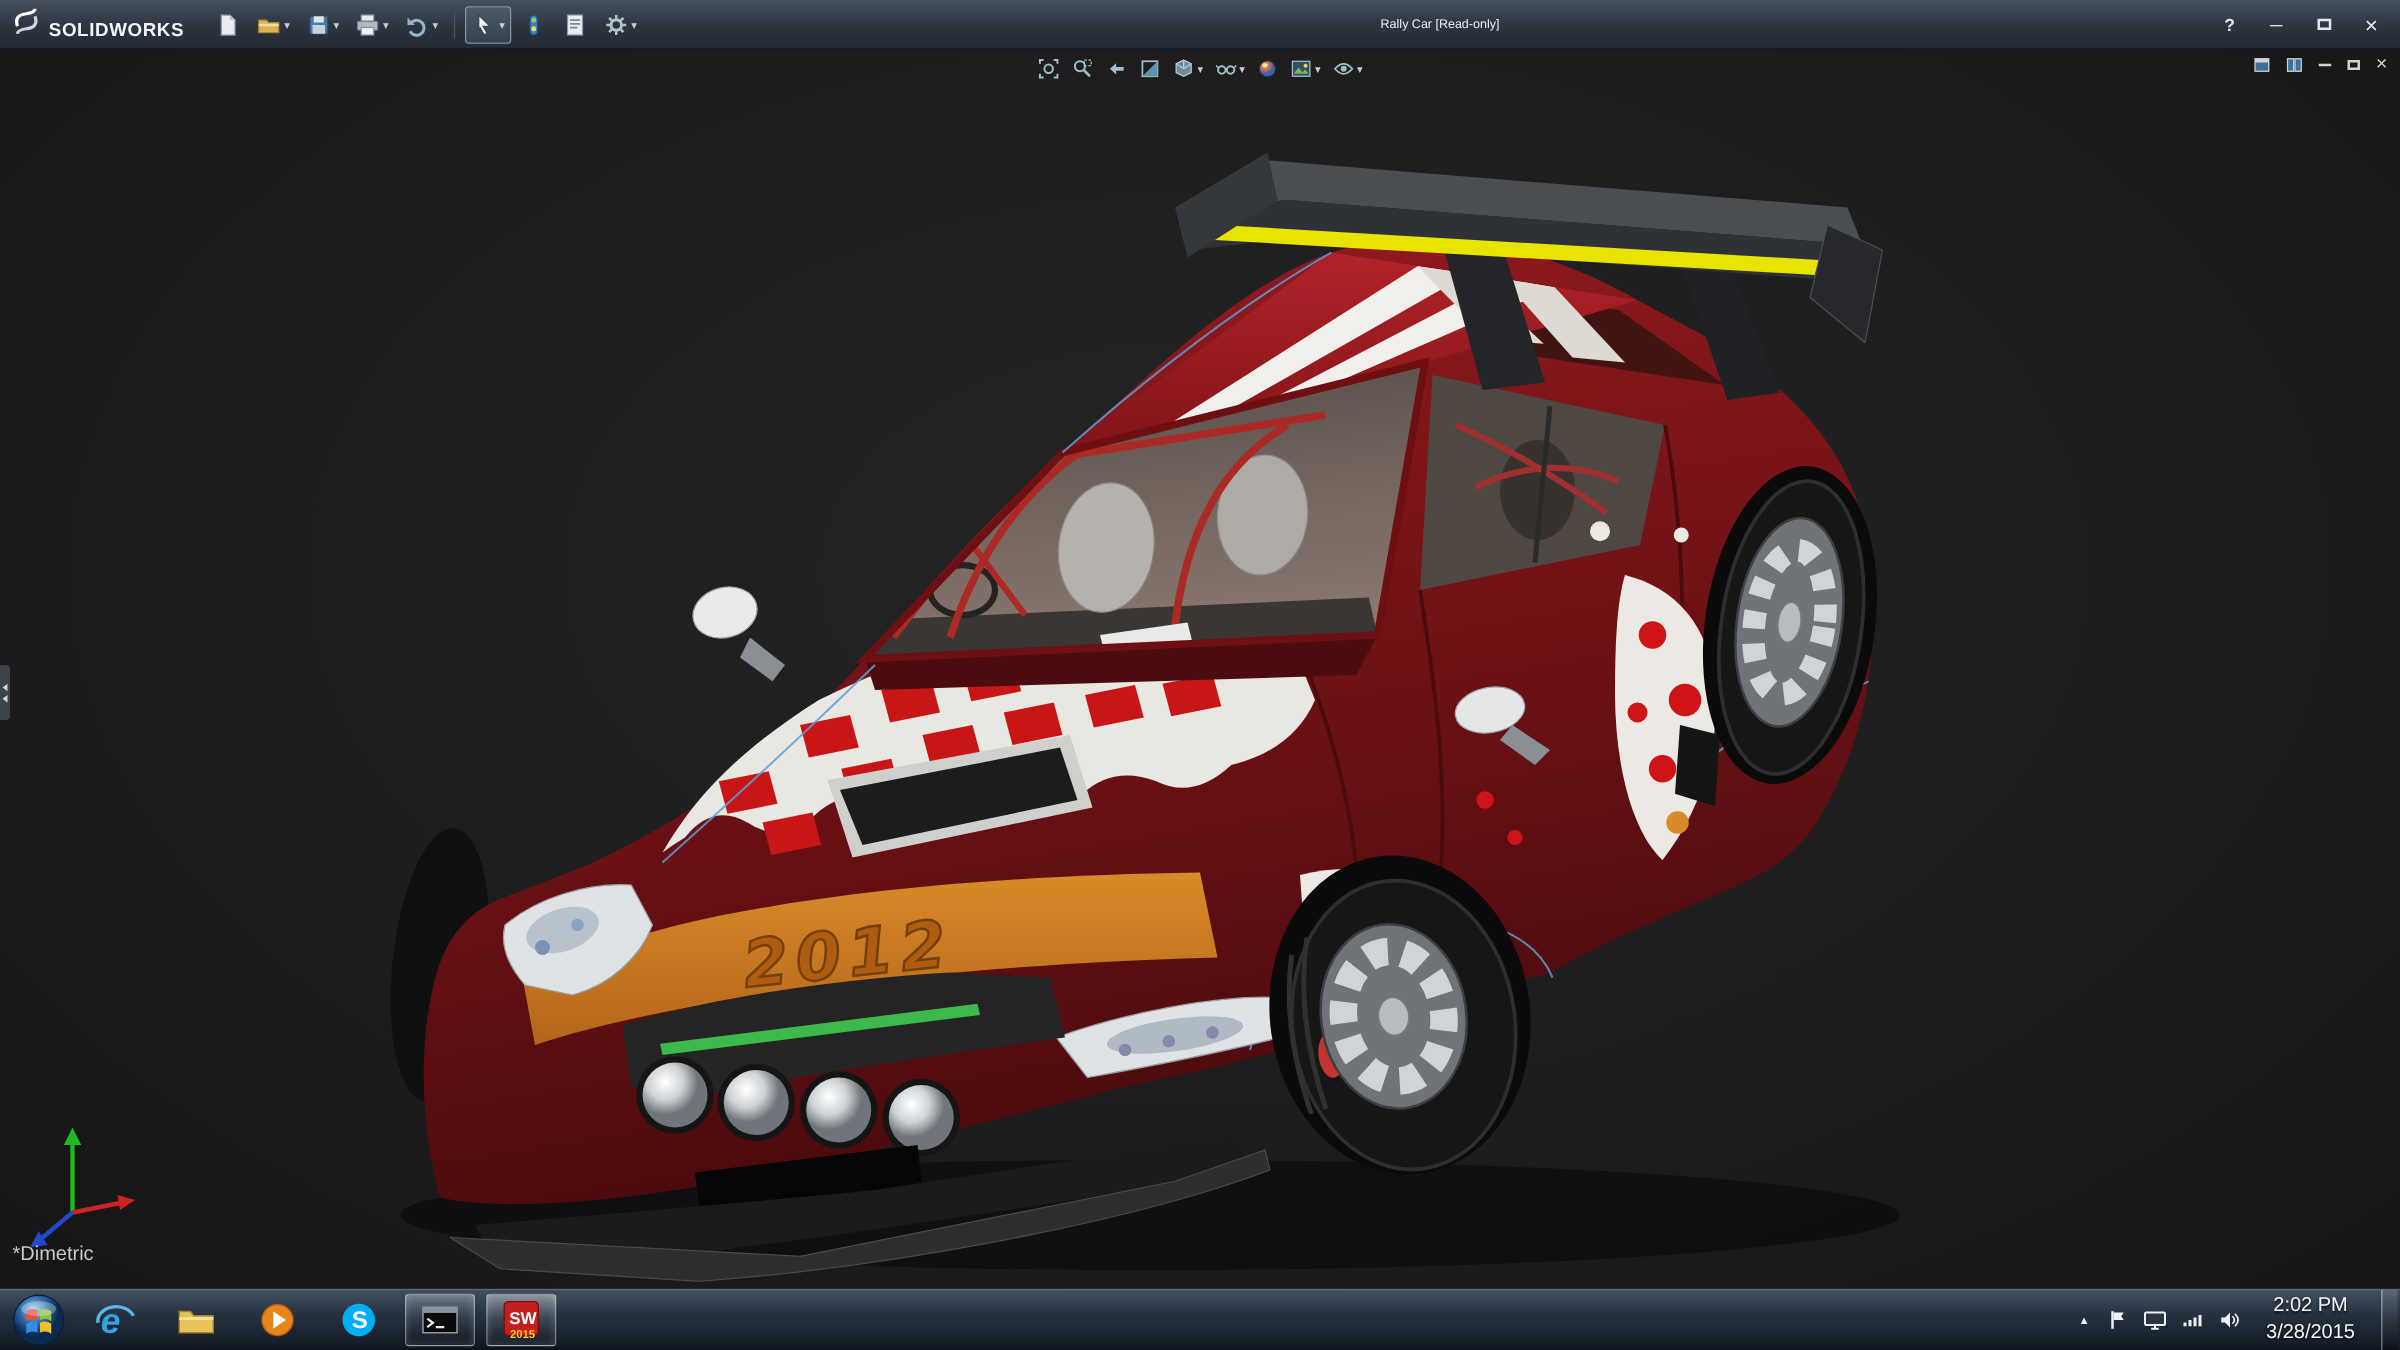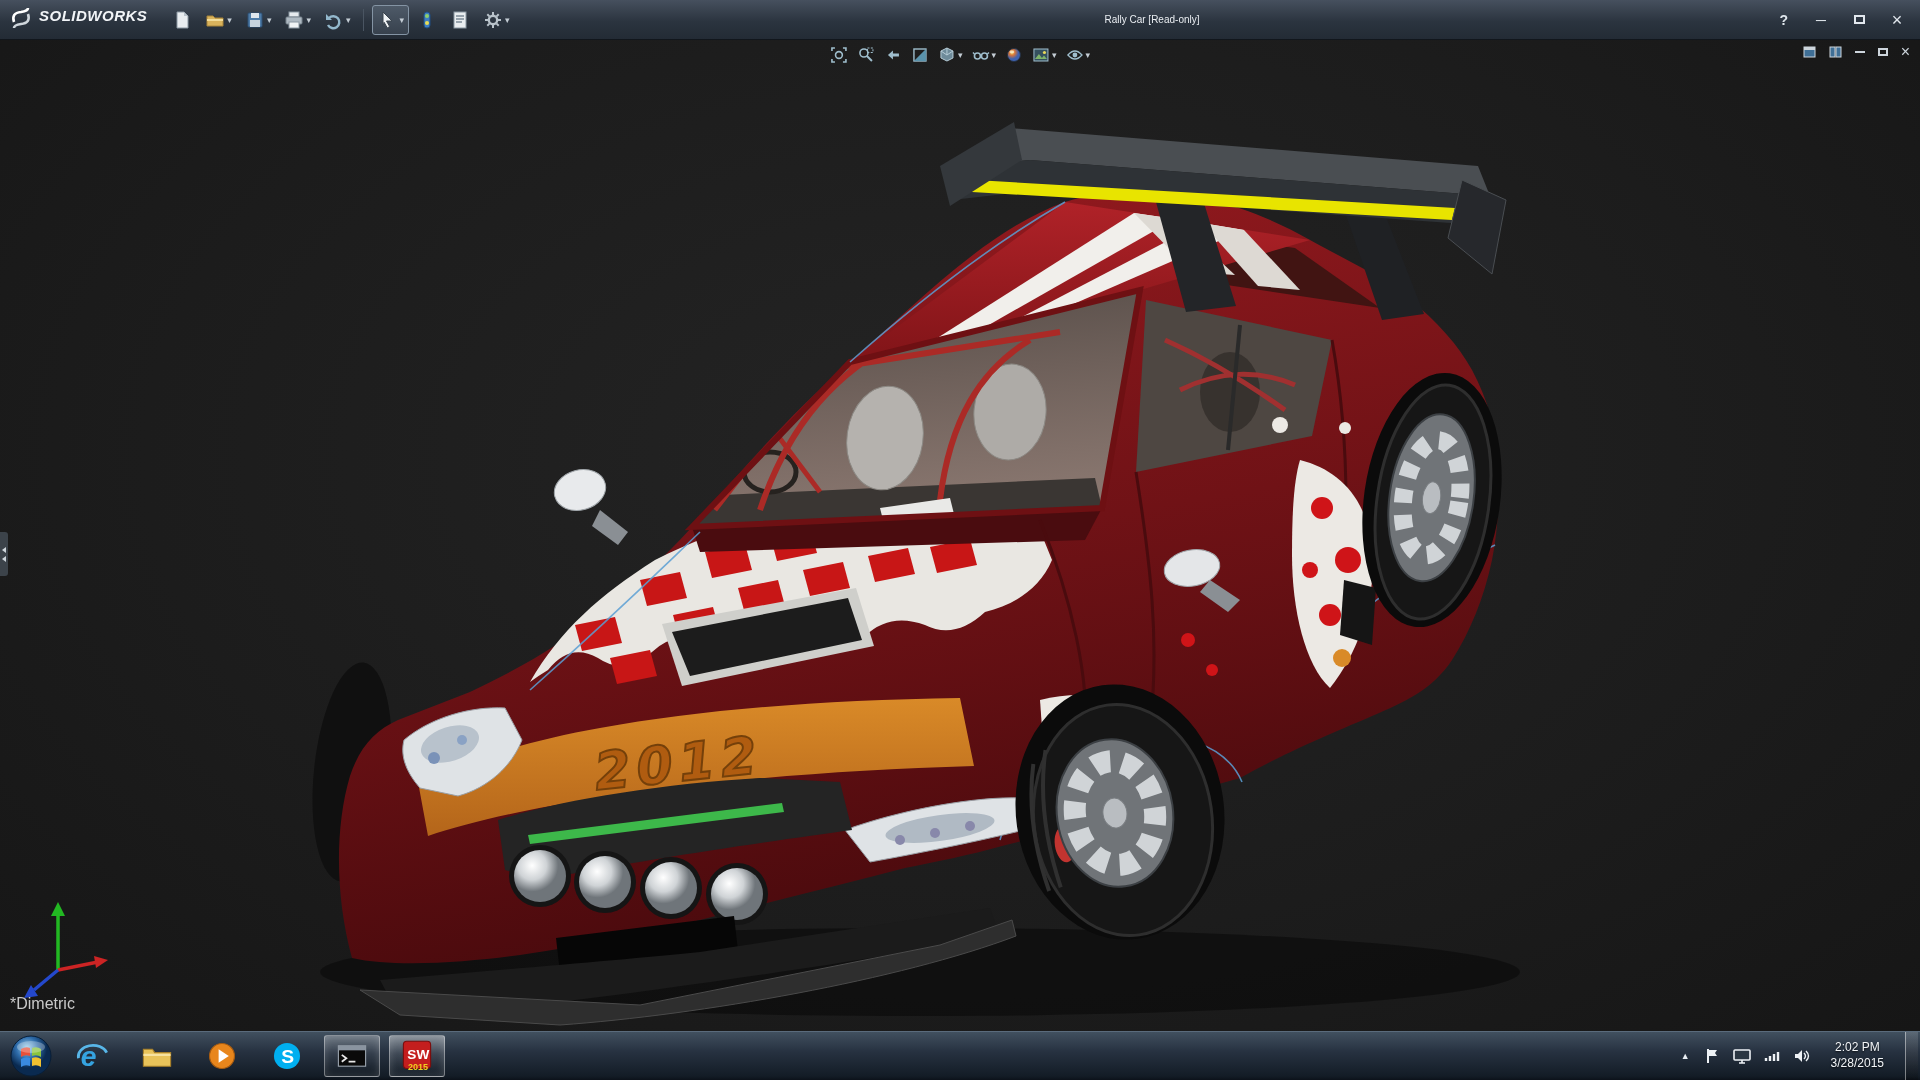--- a/index.html
+++ b/index.html
@@ -4,21 +4,21 @@
 <style>
   * { margin:0; padding:0; box-sizing:border-box; }
   html,body { width:1920px; height:1080px; overflow:hidden; background:#000;
     font-family:"Liberation Sans", sans-serif; }
   .screen { width:1920px; height:1080px; display:flex; flex-direction:column; }
 
   
   .titlebar { height:40px; flex:0 0 40px; display:flex; align-items:center; position:relative;
     background:linear-gradient(#46505e,#2b343f 55%,#232b35);
     border-bottom:1px solid #11161c; color:#fff; }
-  .brand { display:flex; align-items:flex-start; gap:7px; padding:0 14px 0 10px;font-style:italic; }
+  .brand { display:flex; align-items:flex-end; gap:7px; padding:0 14px 0 10px; }
   .brand-text { font-weight:bold; font-size:15px; letter-spacing:.5px; color:#f2f5f8; }
   .tb-tools { display:flex; align-items:center; gap:3px; margin-left:6px; }
   .tool { display:flex; align-items:center; height:30px; padding:0 4px; border-radius:3px; border:1px solid transparent; }
   .tool.pressed { border:1px solid #8494a4; background:linear-gradient(#4e5a68,#37414d); }
   .caret { font-size:9px; color:#c4cdd5; margin-left:2px; }
   .tb-sep { width:1px; height:22px; background:#1a212a; border-right:1px solid #4a5562; margin:0 5px; }
   .tb-title { position:absolute; left:60%; transform:translateX(-50%); font-size:10px; color:#e9edf1; white-space:nowrap; }
   .tb-right { margin-left:auto; display:flex; align-items:center; gap:20px; padding-right:14px; }
   .help-btn { font-size:14px; color:#dfe6ec; font-weight:bold; padding:0 4px; }
   .win-btns { display:flex; align-items:center; gap:20px; }
@@ -48,21 +48,21 @@
   .start-orb { width:46px; height:46px; margin:0 4px 0 8px; display:flex; align-items:center; justify-content:center; }
   .task-icons { display:flex; align-items:center; gap:9px; margin-left:6px; }
   .task-btn { width:56px; height:42px; display:flex; align-items:center; justify-content:center; border-radius:3px; border:1px solid transparent; }
   .task-btn.open { border:1px solid rgba(255,255,255,.42);
     background:linear-gradient(rgba(255,255,255,.25), rgba(255,255,255,.07) 45%, rgba(0,0,0,.12));
     box-shadow:inset 0 0 8px rgba(255,255,255,.18); }
   .task-btn.fg { background:linear-gradient(rgba(255,255,255,.38), rgba(255,255,255,.12) 45%, rgba(20,30,40,.2)); }
   .tray { margin-left:auto; display:flex; align-items:center; gap:13px; padding-right:2px; color:#eef2f6; height:100%; }
   .tray-chevron { font-size:9px; color:#e8edf2; padding:0 2px; }
   .tray-ic { display:flex; align-items:center; }
-  .clock { text-align:center; font-size:12px; line-height:1.3; color:#f2f5f8; text-shadow:0 1px 2px rgba(0,0,0,.8); padding:0 8px; }
+  .clock { text-align:center; font-size:16px; line-height:1.3; color:#f2f5f8; text-shadow:0 1px 2px rgba(0,0,0,.8); padding:0 8px; }
   .show-desktop { width:13px; height:49px; border-left:1px solid rgba(255,255,255,.45);
     background:linear-gradient(rgba(255,255,255,.14), rgba(0,0,0,.25)); }
 </style>
 </head>
 <body>
 
 <div class="screen">
 
   <header class="titlebar">
     <div class="brand">

